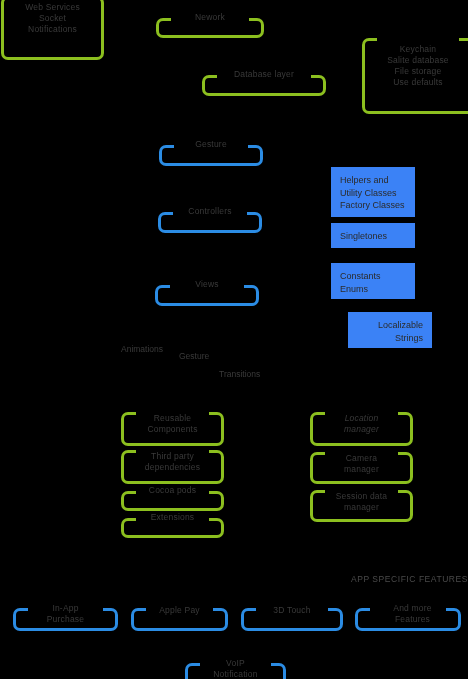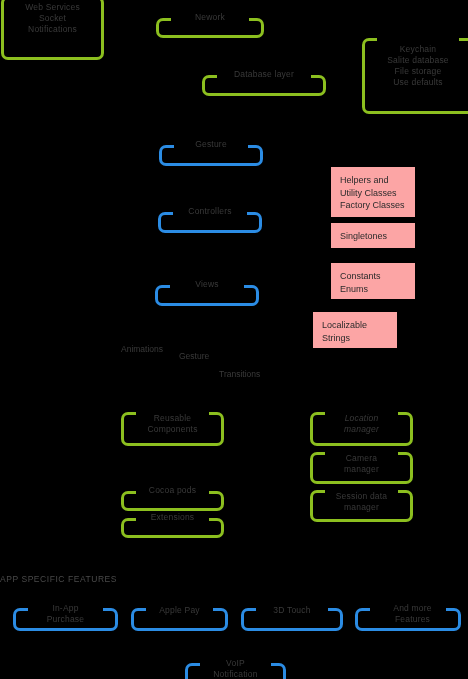--- a/index.html
+++ b/index.html
@@ -40,40 +40,40 @@
   }
   
   .fsbox.inner .lbl{
     top:-9px;
   }
 
   
   .panel{
     position:absolute;
     box-sizing:border-box;
-    background:#fca5a5;
+    background:#3b82f6;
     color:#2b2b2b;
     font-size:9px;
     line-height:12.5px;
     padding:7px 9px;
     white-space:pre-line;
   }
 
   
   .ftext{
     position:absolute;
     color:#3a3a3a;
     font-size:8.5px;
     line-height:11px;
     white-space:pre-line;
   }
   .section-title{
     position:absolute;
     left:0;right:0;
-    text-align:left;
+    text-align:right;
     color:#4a4a4a;
     font-size:8.5px;
     letter-spacing:.55px;
   }
 </style>
 </head>
 <body>
 
 <div id="canvas">
 
@@ -101,20 +101,25 @@
 File storage
 Use defaults</div>
   </div>
 
   <div class="fsbox inner" style="left:121px;top:412px;width:103px;height:34px;">
     <div class="notch"></div>
     <div class="lbl" style="top:-2px;">Reusable
 Components</div>
   </div>
 
+  <div class="fsbox inner" style="left:121px;top:450px;width:103px;height:34px;">
+    <div class="notch"></div>
+    <div class="lbl" style="top:-2px;">Third party
+dependencies</div>
+  </div>
 
   <div class="fsbox" style="left:121px;top:491px;width:103px;height:20px;">
     <div class="notch"></div>
     <div class="lbl">Cocoa pods</div>
   </div>
 
   <div class="fsbox" style="left:121px;top:518px;width:103px;height:20px;">
     <div class="notch"></div>
     <div class="lbl">Extensions</div>
   </div>
@@ -182,21 +187,21 @@
 
   <div class="panel" style="left:331px;top:167px;width:84px;height:50px;">Helpers and
 Utility Classes
 Factory Classes</div>
 
   <div class="panel" style="left:331px;top:223px;width:84px;height:25px;">Singletones</div>
 
   <div class="panel" style="left:331px;top:263px;width:84px;height:36px;">Constants
 Enums</div>
 
-  <div class="panel" style="left:313px;top:312px;width:84px;height:36px;">Localizable
+  <div class="panel" style="left:348px;top:312px;width:84px;height:36px;text-align:right;">Localizable
 Strings</div>
 
   <div class="ftext" style="left:121px;top:344px;">Animations</div>
 
   <div class="ftext" style="left:179px;top:351px;">Gesture</div>
 
   <div class="ftext" style="left:219px;top:369px;">Transitions</div>
 
   <div class="section-title" style="top:574px;">APP SPECIFIC FEATURES</div>
 

